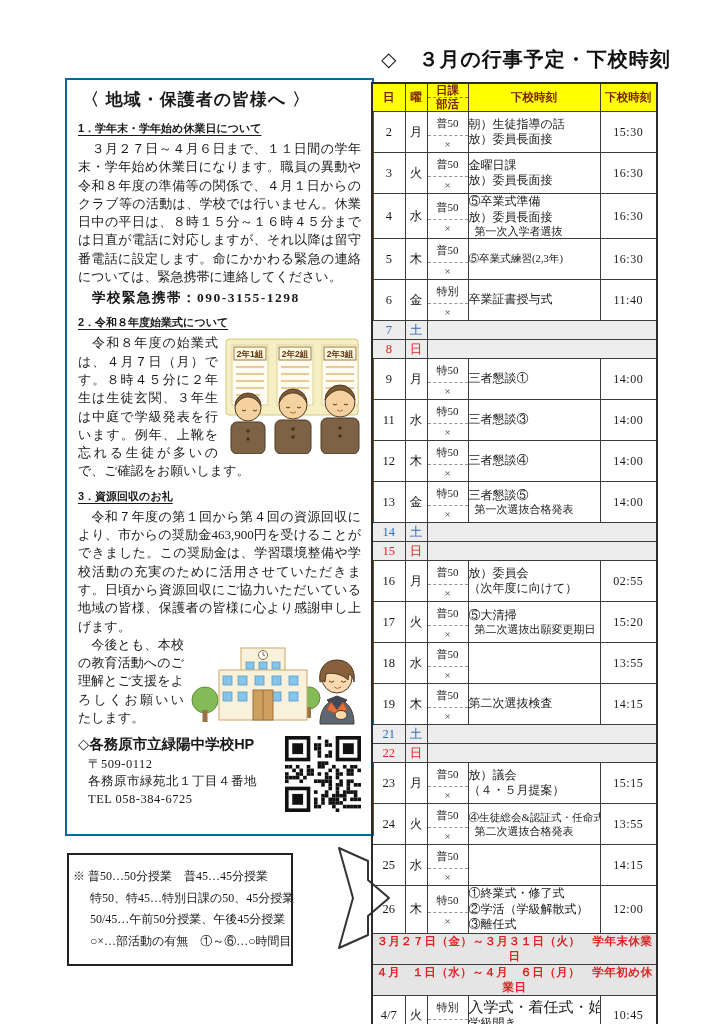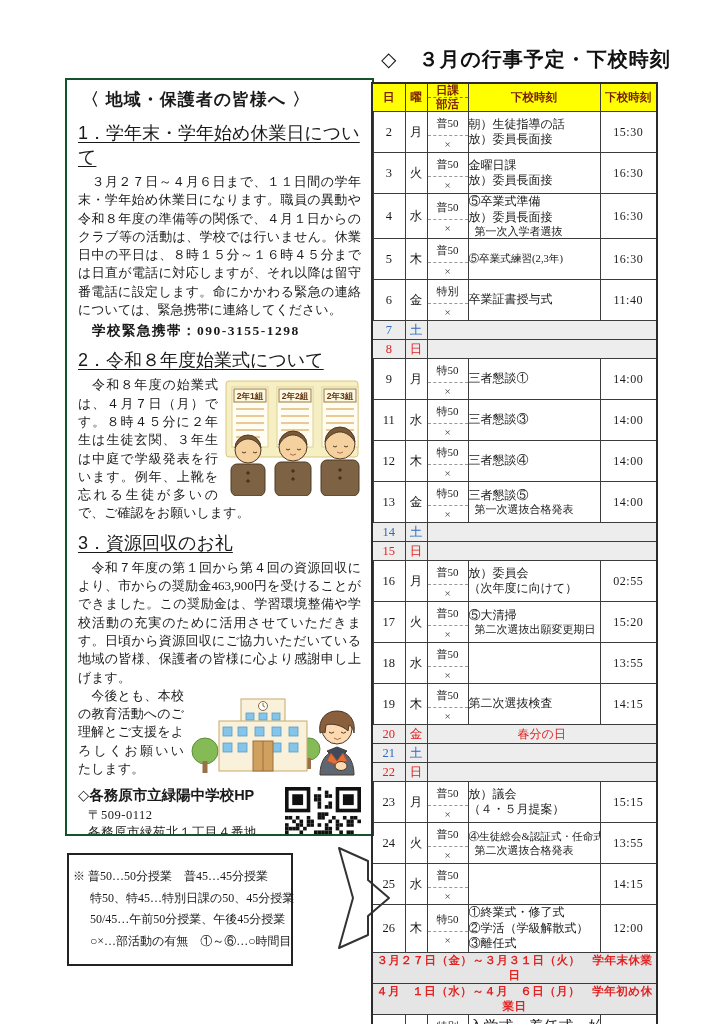--- a/index.html
+++ b/index.html
@@ -1,25 +1,25 @@
 <!DOCTYPE html>
 <html><head>
 <meta charset="utf-8">
 <style>
   html,body{margin:0;padding:0;background:#fff;}
   .page{position:relative;width:723px;height:1024px;background:#fff;overflow:hidden;
         font-family:"Liberation Serif","DejaVu Serif",serif;color:#1a1a1a;}
 
   
   .main-box{position:absolute;left:65px;top:78px;width:309px;height:758px;
-            border:2px solid #14532d;box-sizing:border-box;padding:6px 11px 4px 11px;overflow:hidden;}
+            border:2px solid #0369a1;box-sizing:border-box;padding:6px 11px 4px 11px;overflow:hidden;}
   .greeting{font-family:"Liberation Sans","DejaVu Sans",sans-serif;font-weight:bold;
             font-size:17px;margin:2px 0 10px 4px;letter-spacing:1px;}
-  .sec-head{font-family:"Liberation Sans","DejaVu Sans",sans-serif;font-weight:normal;
-            font-size:18px;margin:8px 0 4px 0;text-decoration:underline;text-underline-offset:3px;}
+  .sec-head{font-family:"Liberation Sans","DejaVu Sans",sans-serif;font-weight:bold;
+            font-size:11px;margin:8px 0 4px 0;text-decoration:underline;text-underline-offset:3px;}
   .sec-body{font-size:13px;line-height:18.3px;text-align:justify;}
   .phone-line{font-size:13.5px;font-weight:bold;letter-spacing:1.5px;margin:3px 0 2px 14px;}
   .float-ill{float:right;margin:2px 0 2px 5px;}
 
   
   .school-info{margin-top:9px;font-size:12.5px;line-height:17.5px;}
   .si-title{font-family:"Liberation Sans","DejaVu Sans",sans-serif;font-weight:bold;font-size:14.5px;margin-bottom:2px;}
   .si-line{margin-left:10px;letter-spacing:.5px;}
   .qr{float:right;margin:0 0 2px 6px;}
 
@@ -517,25 +517,20 @@
           <td class="c-sched">
             <div class="sch-top">普50</div>
             <div class="sch-bot">×</div>
           </td>
           <td class="c-events">
             <div class="ev">第二次選抜検査</div>
           </td>
           <td class="c-time">14:15</td>
         </tr>
         <tr class="r-gray">
-          <td class="c-date c-red">20</td>
-          <td class="c-day c-red">金</td>
-          <td class="c-span c-red" colspan="3">春分の日</td>
-        </tr>
-        <tr class="r-gray">
           <td class="c-date c-blue">21</td>
           <td class="c-day c-blue">土</td>
           <td class="c-span" colspan="3"></td>
         </tr>
         <tr class="r-gray">
           <td class="c-date c-red">22</td>
           <td class="c-day c-red">日</td>
           <td class="c-span" colspan="3"></td>
         </tr>
         <tr class="r-normal">

